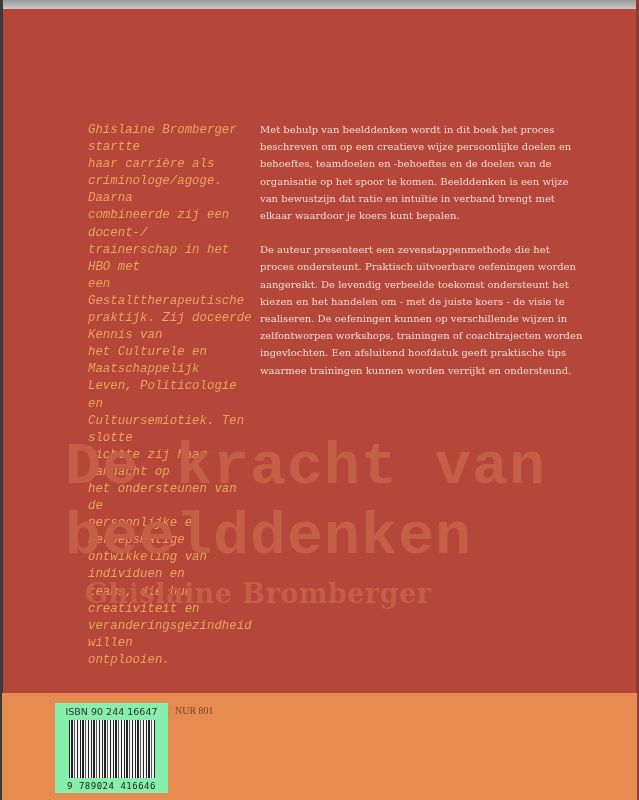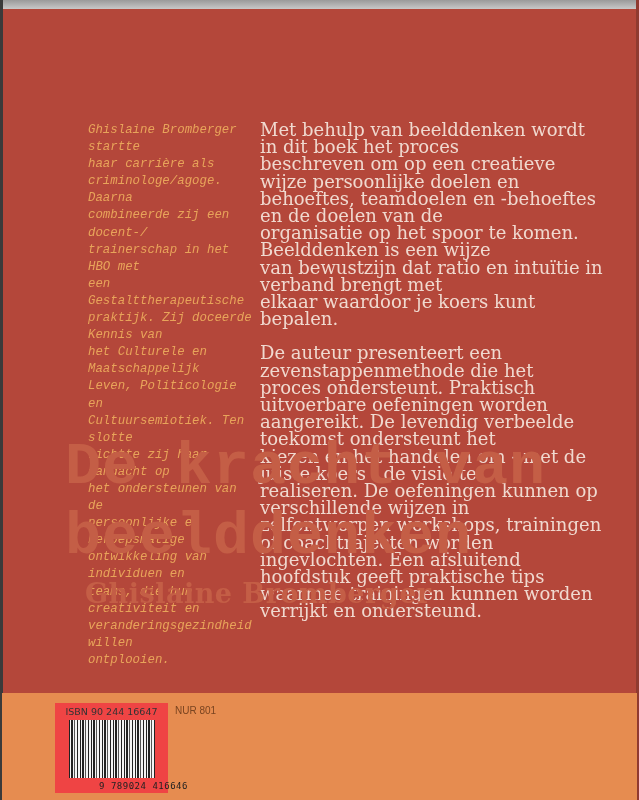--- a/index.html
+++ b/index.html
@@ -26,61 +26,60 @@
       background: #8f3a30;
     }
     .bio {
       position: absolute; left: 88px; top: 122px; width: 170px;
       font-family: Liberation Mono, monospace; font-style: italic;
       font-size: 12.4px; line-height: 17.1px; color: #e8a45a;
       white-space: pre-line;
     }
     .blurb {
       position: absolute; left: 260px; top: 121px; width: 345px;
-      font-size: 18px; line-height: 17.2px; color: #f0d9cf;
+      font-size: 10px; line-height: 17.2px; color: #f0d9cf;
     }
     .blurb p { margin: 0 0 17px 0; white-space: pre-line; }
     .title {
       position: absolute; left: 65px; top: 432px;
       font-family: Liberation Mono, monospace; font-weight: bold;
       font-size: 60px; line-height: 70px; color: #c45e46;
       white-space: pre-line; letter-spacing: 1px;
     }
     .author {
       position: absolute; left: 85px; top: 578px;
       font-family: "DejaVu Serif", serif; font-weight: bold;
       font-size: 27px; color: #c45e46; letter-spacing: 0.5px; text-align: center;
     }
     .bottom-band {
       position: absolute; left: 2px; top: 693px; width: 635px; height: 107px;
       background: #e68c50;
     }
     .barcode-box {
       position: absolute; left: 55px; top: 703px; width: 113px; height: 90px;
-      background: #ef4444;
+      background: #86efac;
     }
     .isbn-text {
       position: absolute; left: 0; top: 3px; width: 113px; text-align: center;
       font-family: "DejaVu Sans", sans-serif; font-size: 9.5px; color: #333;
     }
     .bars {
       position: absolute; left: 14px; top: 17px; width: 86px; height: 58px;
       background: repeating-linear-gradient(90deg,
         #222 0 1px, #f4f4f4 1px 2px, #222 2px 4px, #f4f4f4 4px 5px,
         #555 5px 6px, #f4f4f4 6px 8px, #222 8px 9px, #f4f4f4 9px 11px);
     }
     .ean-digits {
       position: absolute; left: 0; bottom: 2px; width: 113px; text-align: center;
       font-family: "DejaVu Sans Mono", monospace; font-size: 9px; color: #222;
       letter-spacing: 0.5px;
-      margin-left: 32px;
     }
     .nur {
       position: absolute; left: 175px; top: 705px;
-      font-family: Liberation Sans, sans-serif; font-size: 10px; color: #7a4420;
+      font-family: Liberation Serif, serif; font-size: 10px; color: #7a4420;
     }
   </style>
 </head>
 <body>
 
 <div class="cover"></div>
 <div class="top-edge"></div>
 <div class="left-edge"></div>
 <div class="right-edge"></div>
 

